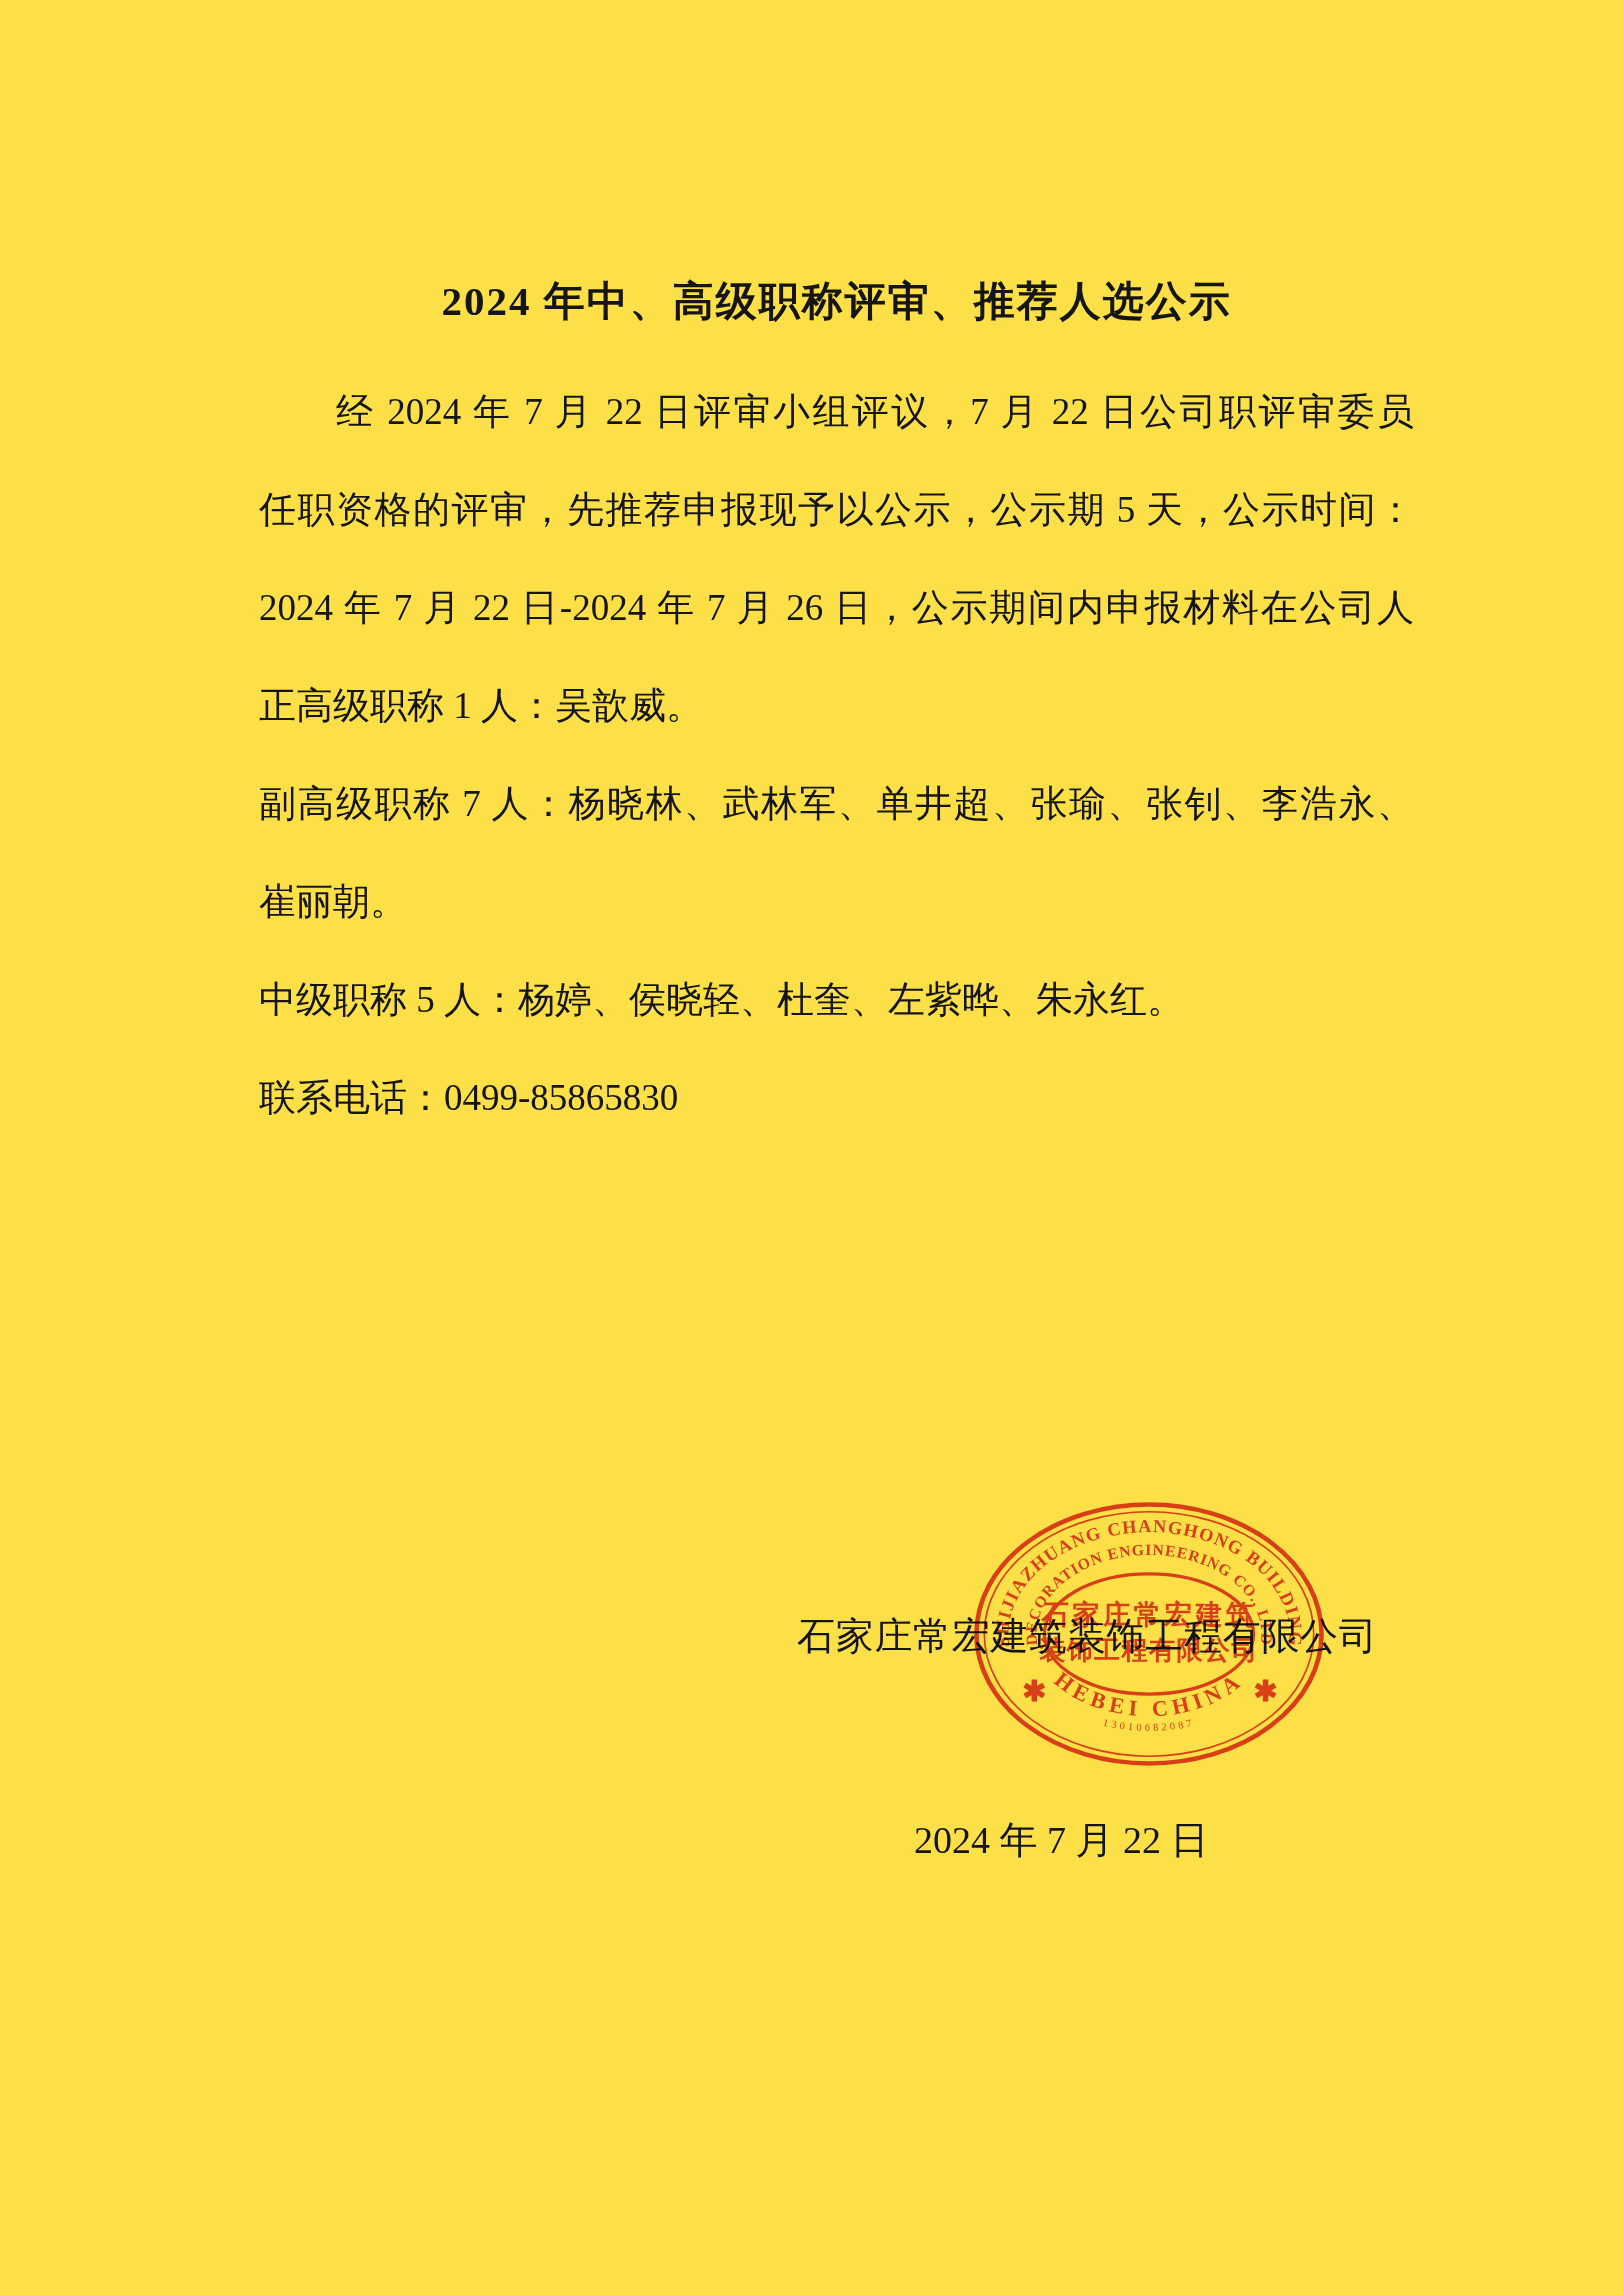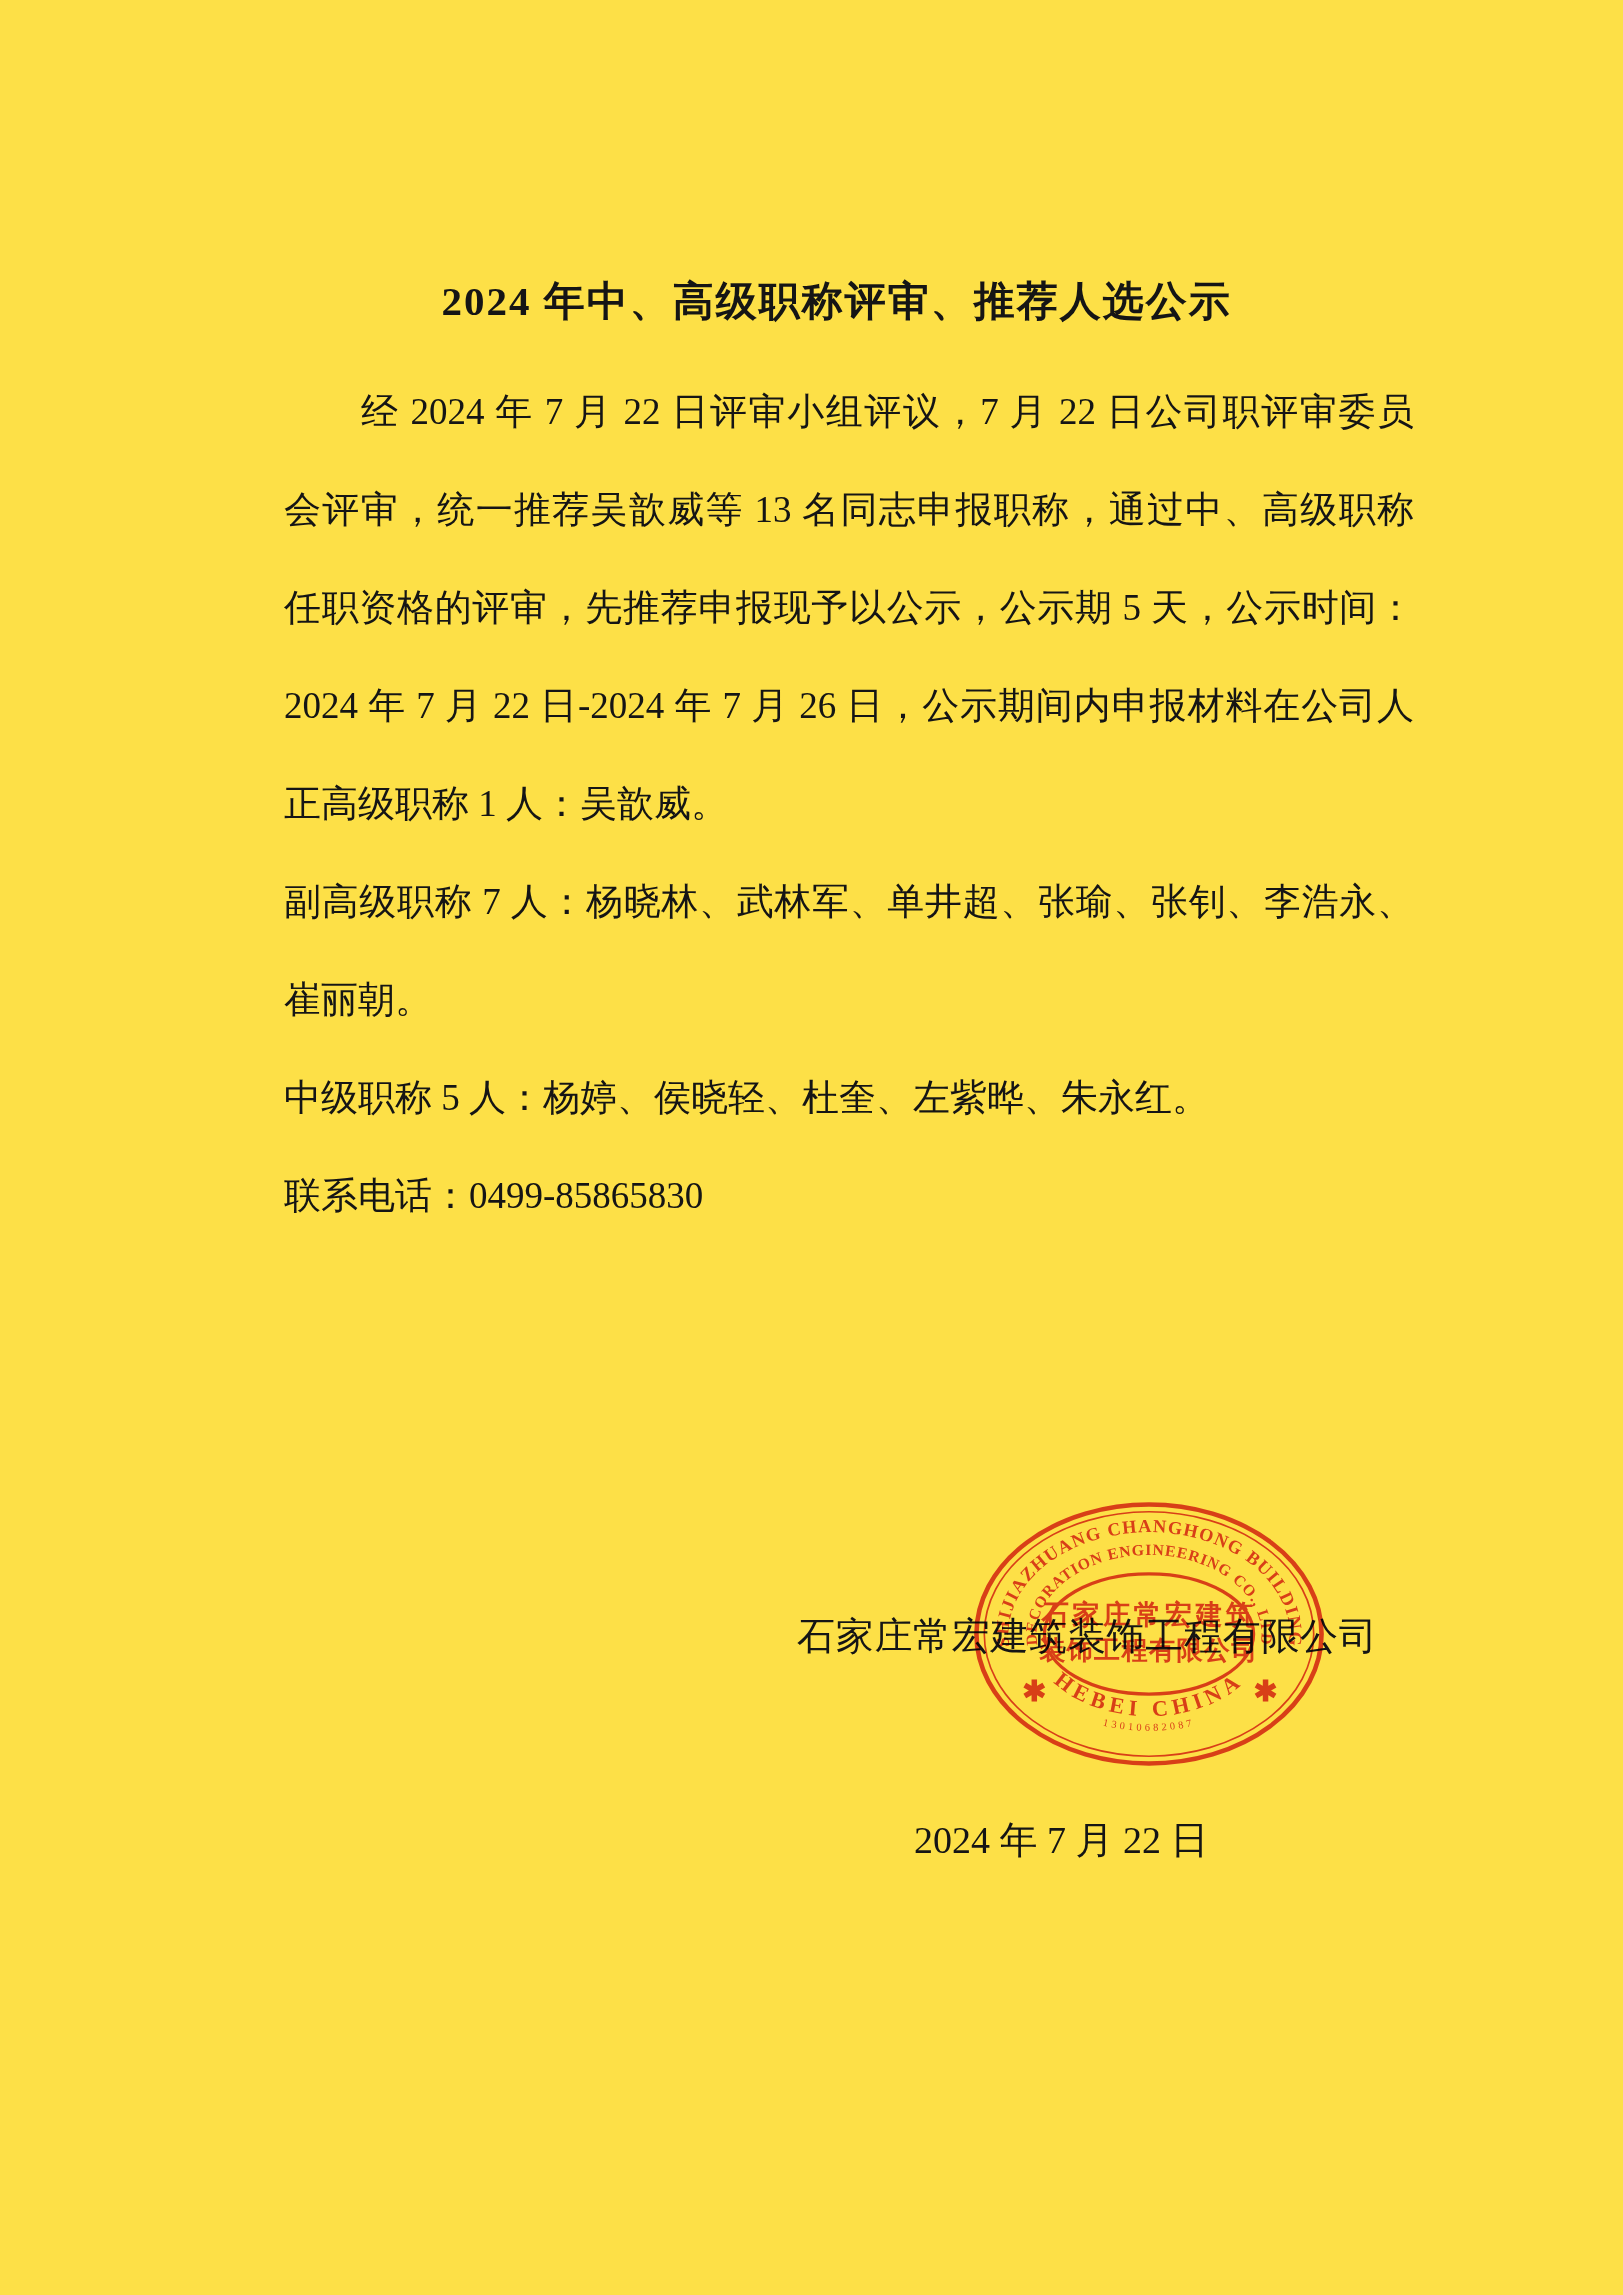--- a/index.html
+++ b/index.html
@@ -6,21 +6,21 @@
   .page {
     position:relative; width:1623px; height:2295px; background:#fde047;
     font-family:"Liberation Serif","DejaVu Serif",serif; color:#151515; overflow:hidden;
   }
   .title {
     position:absolute; left:259px; width:1155px; top:274px;
     font-size:41px; font-weight:bold; text-align:center; letter-spacing:2px;
     white-space:nowrap;
   }
   .body-col { position:absolute; left:259px; top:363px; width:1155px; font-size:37px; }
-  .line { height:98px; line-height:98px;margin-left:25px; }
+  .line { height:98px; line-height:98px; }
   .just { text-align:justify; text-align-last:justify; }
   .indent { text-indent:77px; }
   .sig-company {
     position:absolute; left:797px; top:1605px; font-size:38px; line-height:62px;
     letter-spacing:0.7px; white-space:nowrap;
   }
   .sig-date {
     position:absolute; left:914px; top:1809px; font-size:38px; line-height:62px;
     white-space:nowrap;
   }
@@ -43,21 +43,20 @@
 </style>
 </head>
 <body>
 
 <div class="page">
 
   <div class="title">2024 年中、高级职称评审、推荐人选公示</div>
 
   <div class="body-col">
     <div class="line indent just">经 2024 年 7 月 22 日评审小组评议，7 月 22 日公司职评审委员</div>
-    <div class="line just">会评审，统一推荐吴歆威等 13 名同志申报职称，通过中、高级职称</div>
     <div class="line just">任职资格的评审，先推荐申报现予以公示，公示期 5 天，公示时间：</div>
     <div class="line just">2024 年 7 月 22 日-2024 年 7 月 26 日，公示期间内申报材料在公司人</div>
     <div class="line">正高级职称 1 人：吴歆威。</div>
     <div class="line just">副高级职称 7 人：杨晓林、武林军、单井超、张瑜、张钊、李浩永、</div>
     <div class="line">崔丽朝。</div>
     <div class="line">中级职称 5 人：杨婷、侯晓轻、杜奎、左紫晔、朱永红。</div>
     <div class="line">联系电话：0499-85865830</div>
   </div>
 
   <div class="sig-company">石家庄常宏建筑装饰工程有限公司</div>

